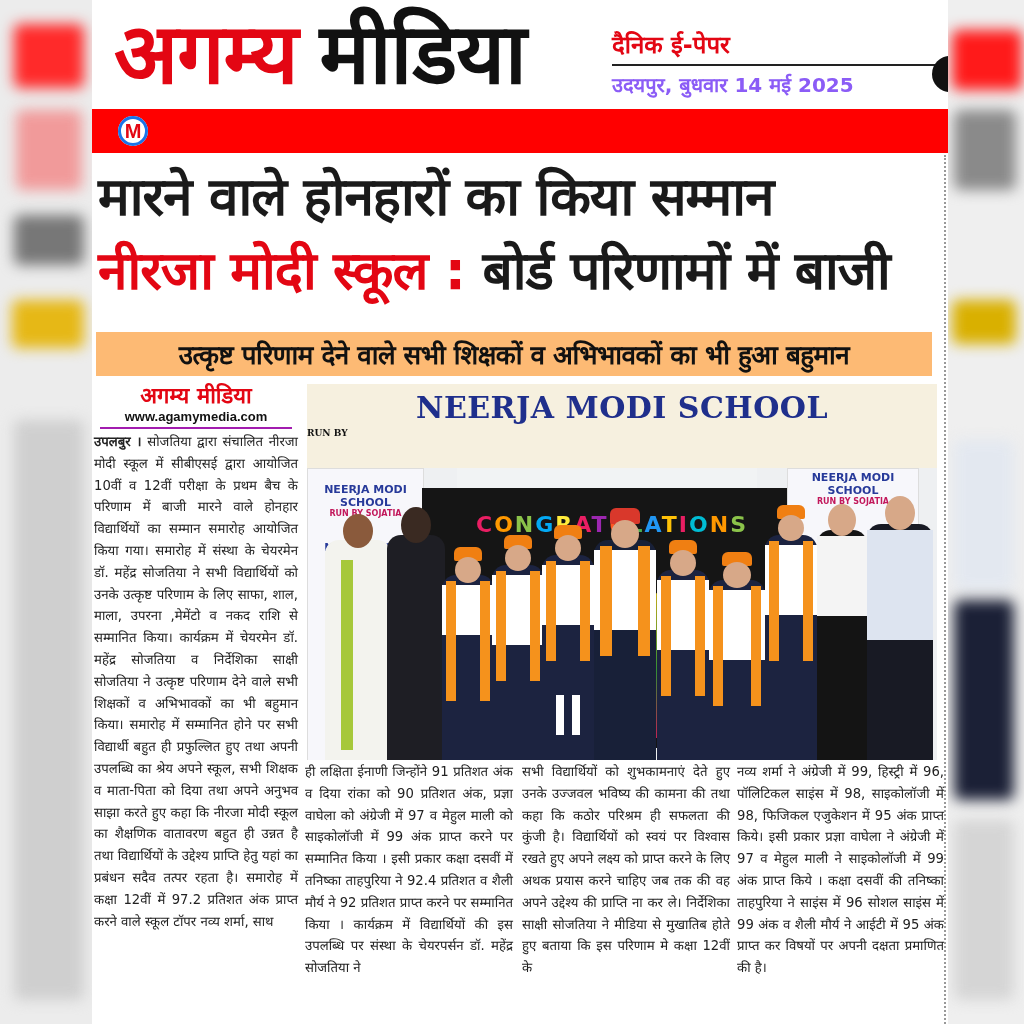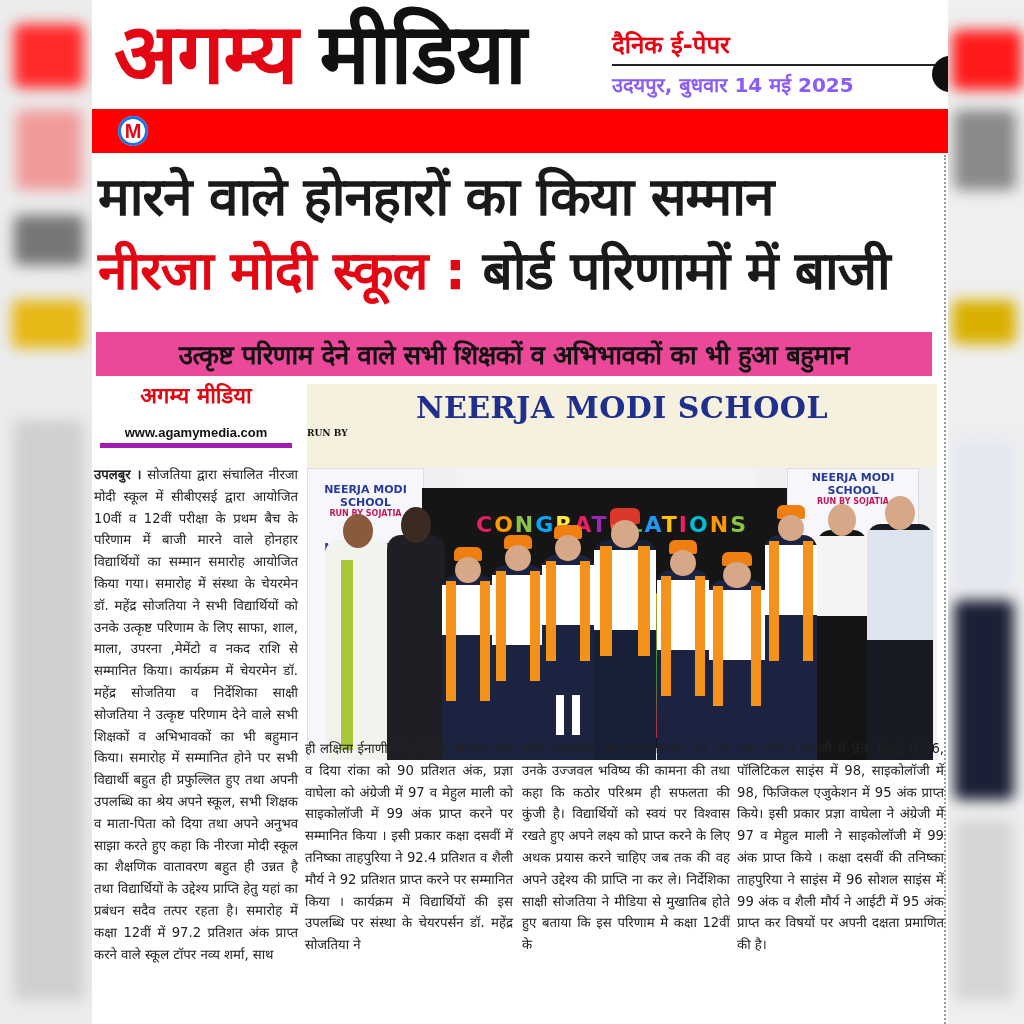--- a/index.html
+++ b/index.html
@@ -38,30 +38,30 @@
     display:flex; align-items:center; justify-content:center; font-weight:bold; font-size:20px;
     color:#e30613; font-family:"Liberation Sans", sans-serif;
     box-shadow: inset 0 0 0 3px #1a73e8;
   }
   .email { color:#fff; font-family:"Liberation Sans", sans-serif; font-size:18px; margin-left:4px; }
   
   .headline { position:absolute; left:6px; top:160px; width:850px; font-weight:bold; }
   .hl-line { font-size:53px; line-height:74px; white-space:nowrap; color:#1a1a1a; letter-spacing:-1px; }
   .hl-red { color:#e30613; }
   .subbar {
-    position:absolute; left:4px; top:332px; width:836px; height:44px; background:#ec4899;
+    position:absolute; left:4px; top:332px; width:836px; height:44px; background:#fdba74;
     display:flex; align-items:center; justify-content:center;
   }
   .subbar span { font-size:26px; font-weight:bold; color:#111; white-space:nowrap; letter-spacing:-0.5px; }
   
   .col-left { position:absolute; left:2px; top:383px; width:204px; }
   .brand-mini { text-align:center; color:#e30613; font-size:22px; font-weight:bold; line-height:26px; }
   .brand-mini .blk { color:#e30613; }
   .brand-url { text-align:center; font-size:13px; font-weight:bold; color:#111; line-height:16px;
-    border-bottom:5px solid #a21caf; padding-bottom:2px; margin:16px 6px; font-family:"Liberation Sans", sans-serif; }
+    border-bottom:2px solid #a21caf; padding-bottom:2px; margin:0 6px; font-family:"Liberation Sans", sans-serif; }
   .body-text {
     font-family:"DejaVu Sans", sans-serif; font-size:13.2px; line-height:21.8px; color:#222;
     text-align:justify; margin-top:2px;
   }
   .dateline { font-weight:bold; }
   
   .photo {
     position:absolute; left:215px; top:384px; width:630px; height:376px;
     background:#f6f0df; overflow:hidden;
   }
@@ -76,21 +76,21 @@
   .banner .bt { font-family:"DejaVu Sans", sans-serif; font-weight:bold; font-size:11px; color:#273a9a; text-align:center; line-height:13px; }
   .banner .bs { font-family:"DejaVu Sans", sans-serif; font-weight:bold; font-size:8px; color:#c2185b; text-align:center; line-height:10px; }
   .blackboard { position:absolute; left:115px; top:20px; width:365px; height:260px; background:#151515; }
   .congrats { position:absolute; left:140px; top:44px; width:330px; text-align:center;
     font-family:"DejaVu Sans", sans-serif; font-weight:bold; font-size:22px; letter-spacing:2px; }
   .person { position:absolute; bottom:0; border-radius:14px 14px 0 0; }
   .head { position:absolute; border-radius:50%; background:#d7a888; }
   .cap { position:absolute; background:#f07f12; border-radius:6px 6px 2px 2px; }
   .stole { position:absolute; background:#f5921c; }
   
-  .col { position:absolute; top:738px; width:208px; }
+  .col { position:absolute; top:761px; width:208px; }
   .col.c2 { left:213px; }
   .col.c3 { left:430px; }
   .col.c4 { left:645px; width:207px; }
   .col .body-text { margin-top:0; }
   .dotted { position:absolute; left:852px; top:155px; width:0; height:869px; border-left:2px dotted #999; }
 </style>
 </head>
 <body>
 
 <div class="backdrop left">

